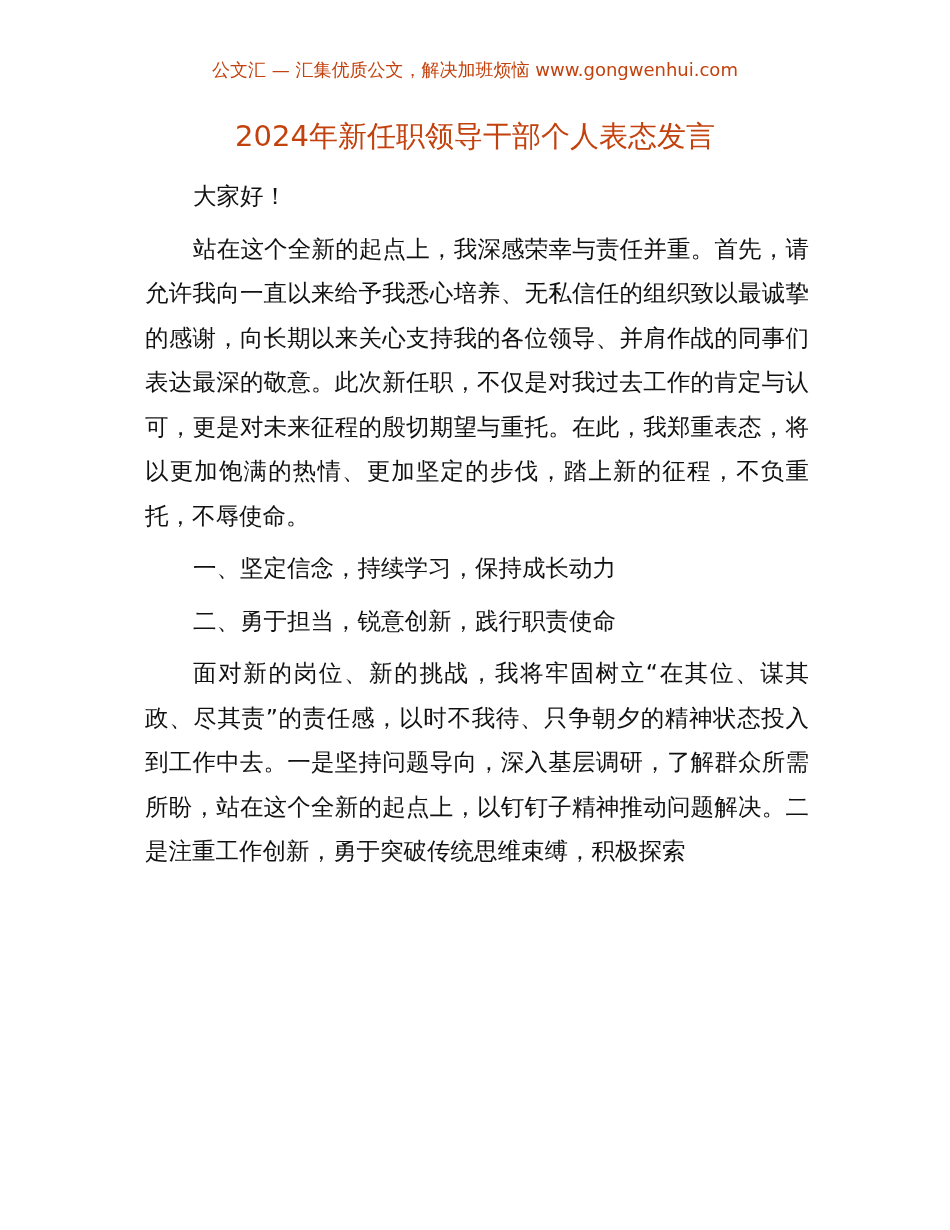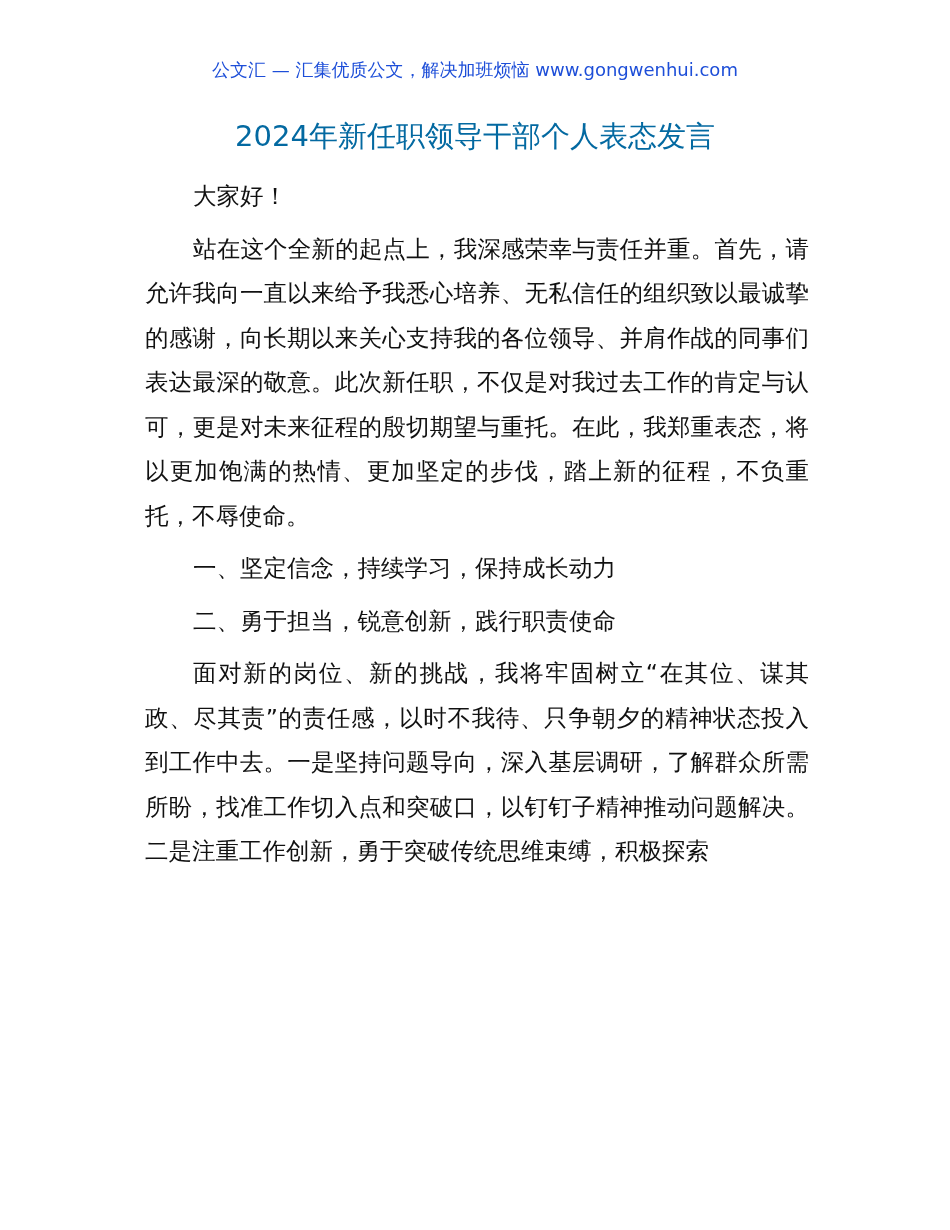--- a/index.html
+++ b/index.html
@@ -16,32 +16,32 @@
       color: #111111;
     }
     .header-banner {
       position: absolute;
       top: 56px;
       left: 0;
       width: 950px;
       text-align: center;
       font-size: 18px;
       line-height: 28px;
-      color: #1d4ed8;
+      color: #c2410c;
       letter-spacing: 0px;
     }
     .doc-title {
       position: absolute;
       top: 116px;
       left: 0;
       width: 950px;
       text-align: center;
       font-size: 29px;
       line-height: 40px;
-      color: #0369a1;
+      color: #c2410c;
     }
     .doc-body {
       position: absolute;
       top: 170px;
       left: 141px;
       width: 672px;
       font-size: 23.5px;
       line-height: 44.5px;
     }
     .para {
@@ -72,14 +72,14 @@
 
 <div class="header-banner">公文汇 — 汇集优质公文，解决加班烦恼 www.gongwenhui.com</div>
 
 <h1 class="doc-title" style="margin:0;font-weight:normal;">2024年新任职领导干部个人表态发言</h1>
 
 <div class="doc-body">
   <p class="para greeting">大家好！</p>
   <p class="para indent body-para">站在这个全新的起点上，我深感荣幸与责任并重。首先，请允许我向一直以来给予我悉心培养、无私信任的组织致以最诚挚的感谢，向长期以来关心支持我的各位领导、并肩作战的同事们表达最深的敬意。此次新任职，不仅是对我过去工作的肯定与认可，更是对未来征程的殷切期望与重托。在此，我郑重表态，将以更加饱满的热情、更加坚定的步伐，踏上新的征程，不负重托，不辱使命。</p>
   <p class="para heading">一、坚定信念，持续学习，保持成长动力</p>
   <p class="para heading">二、勇于担当，锐意创新，践行职责使命</p>
-  <p class="para indent body-para">面对新的岗位、新的挑战，我将牢固树立“在其位、谋其政、尽其责”的责任感，以时不我待、只争朝夕的精神状态投入到工作中去。一是坚持问题导向，深入基层调研，了解群众所需所盼，找准工作切入点和突破口，以钉钉子精神推动问题解决。二是注重工作创新，勇于突破传统思维束缚，积极探索</p>
+  <p class="para indent body-para">面对新的岗位、新的挑战，我将牢固树立“在其位、谋其政、尽其责”的责任感，以时不我待、只争朝夕的精神状态投入到工作中去。一是坚持问题导向，深入基层调研，了解群众所需所盼，站在这个全新的起点上，以钉钉子精神推动问题解决。二是注重工作创新，勇于突破传统思维束缚，积极探索</p>
 </div>
 
 </body></html>

